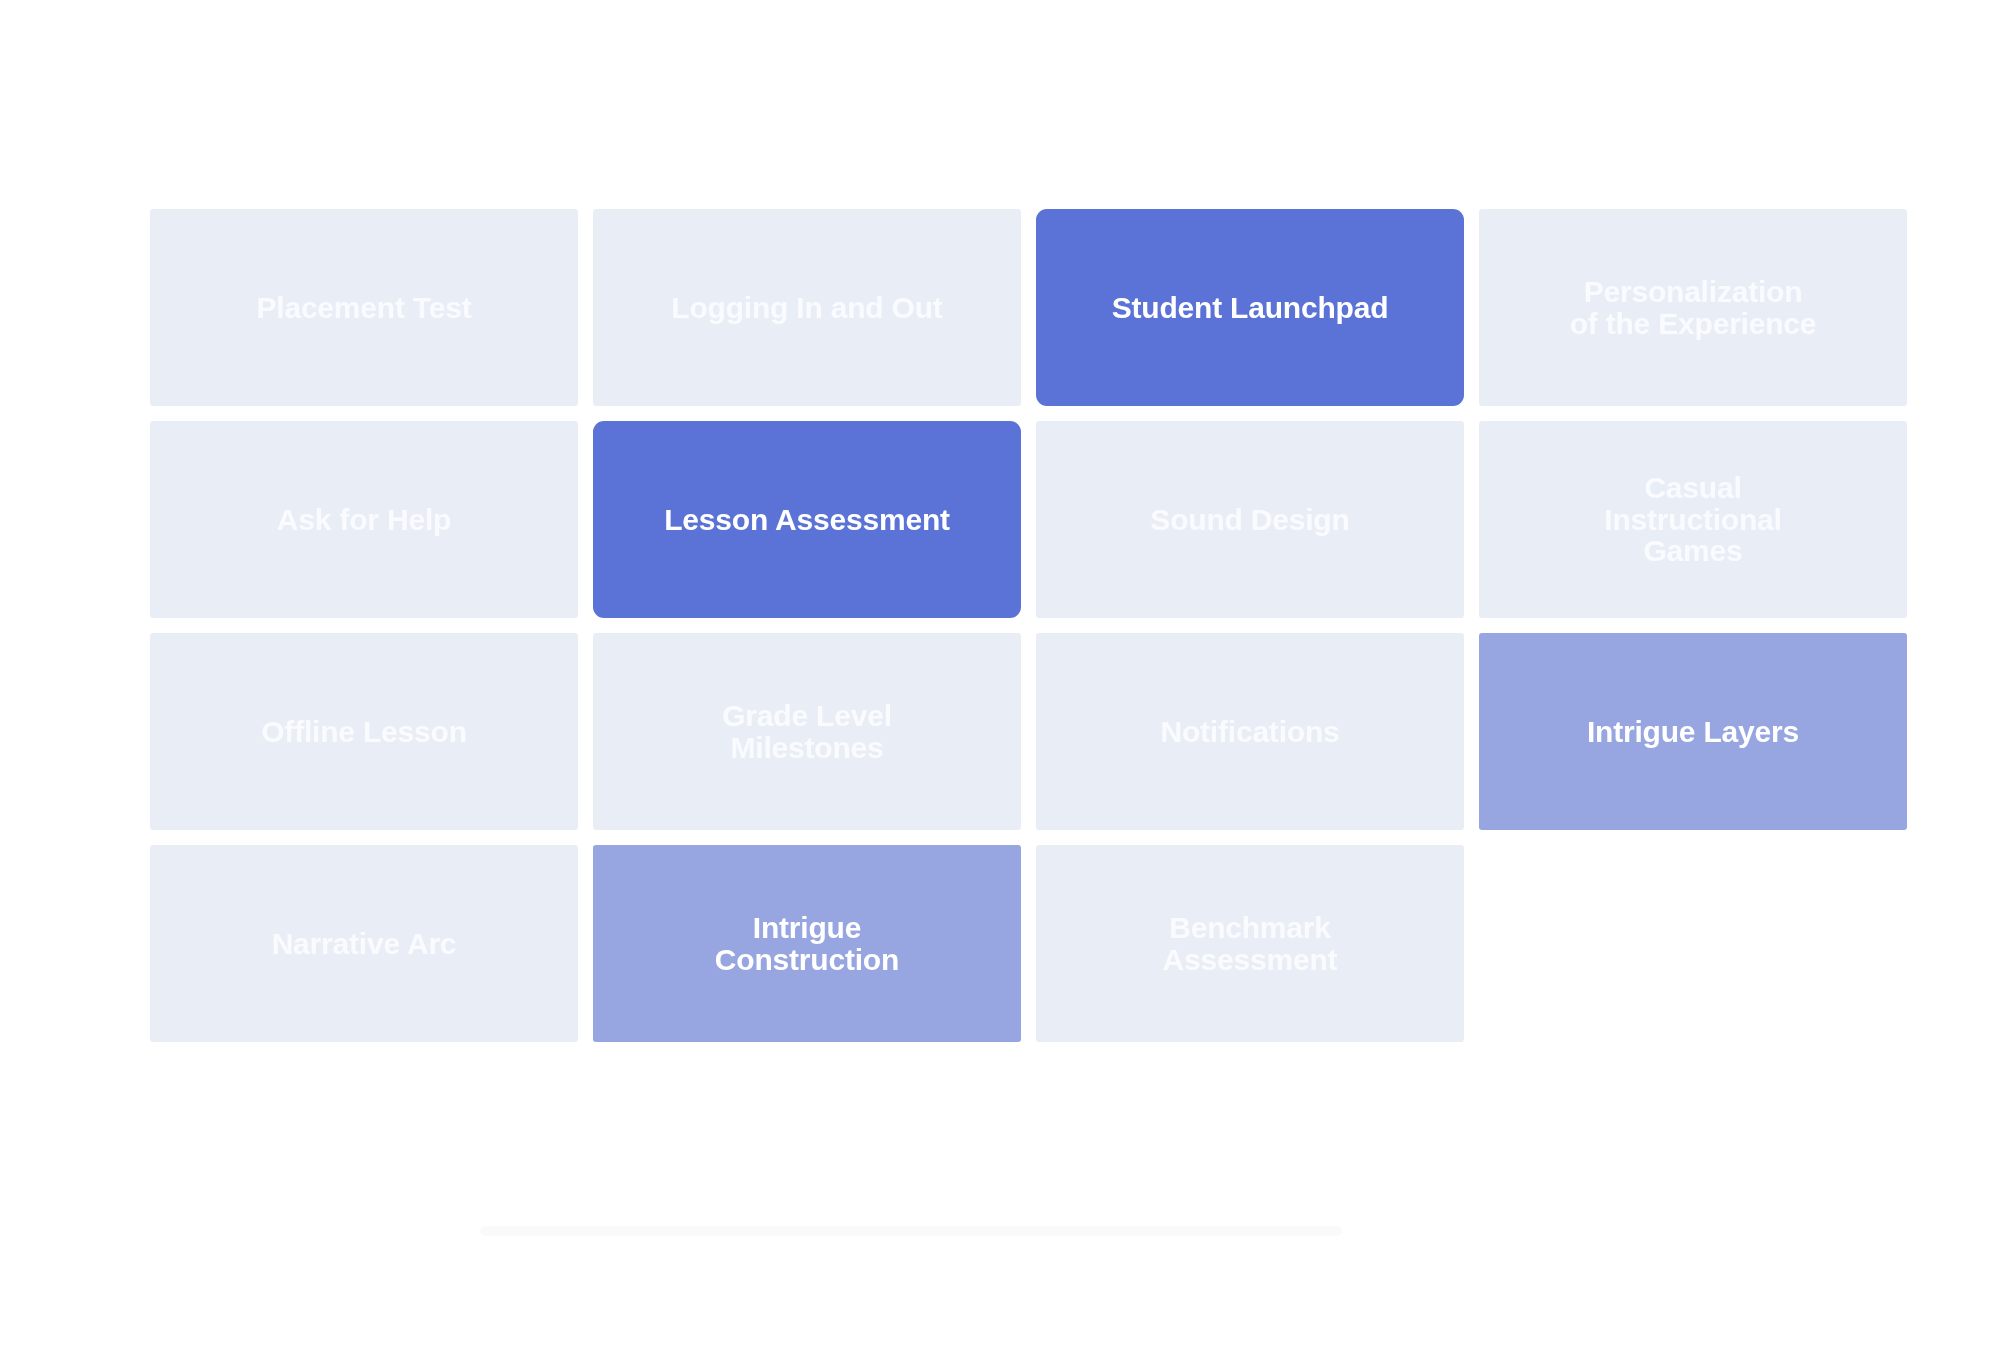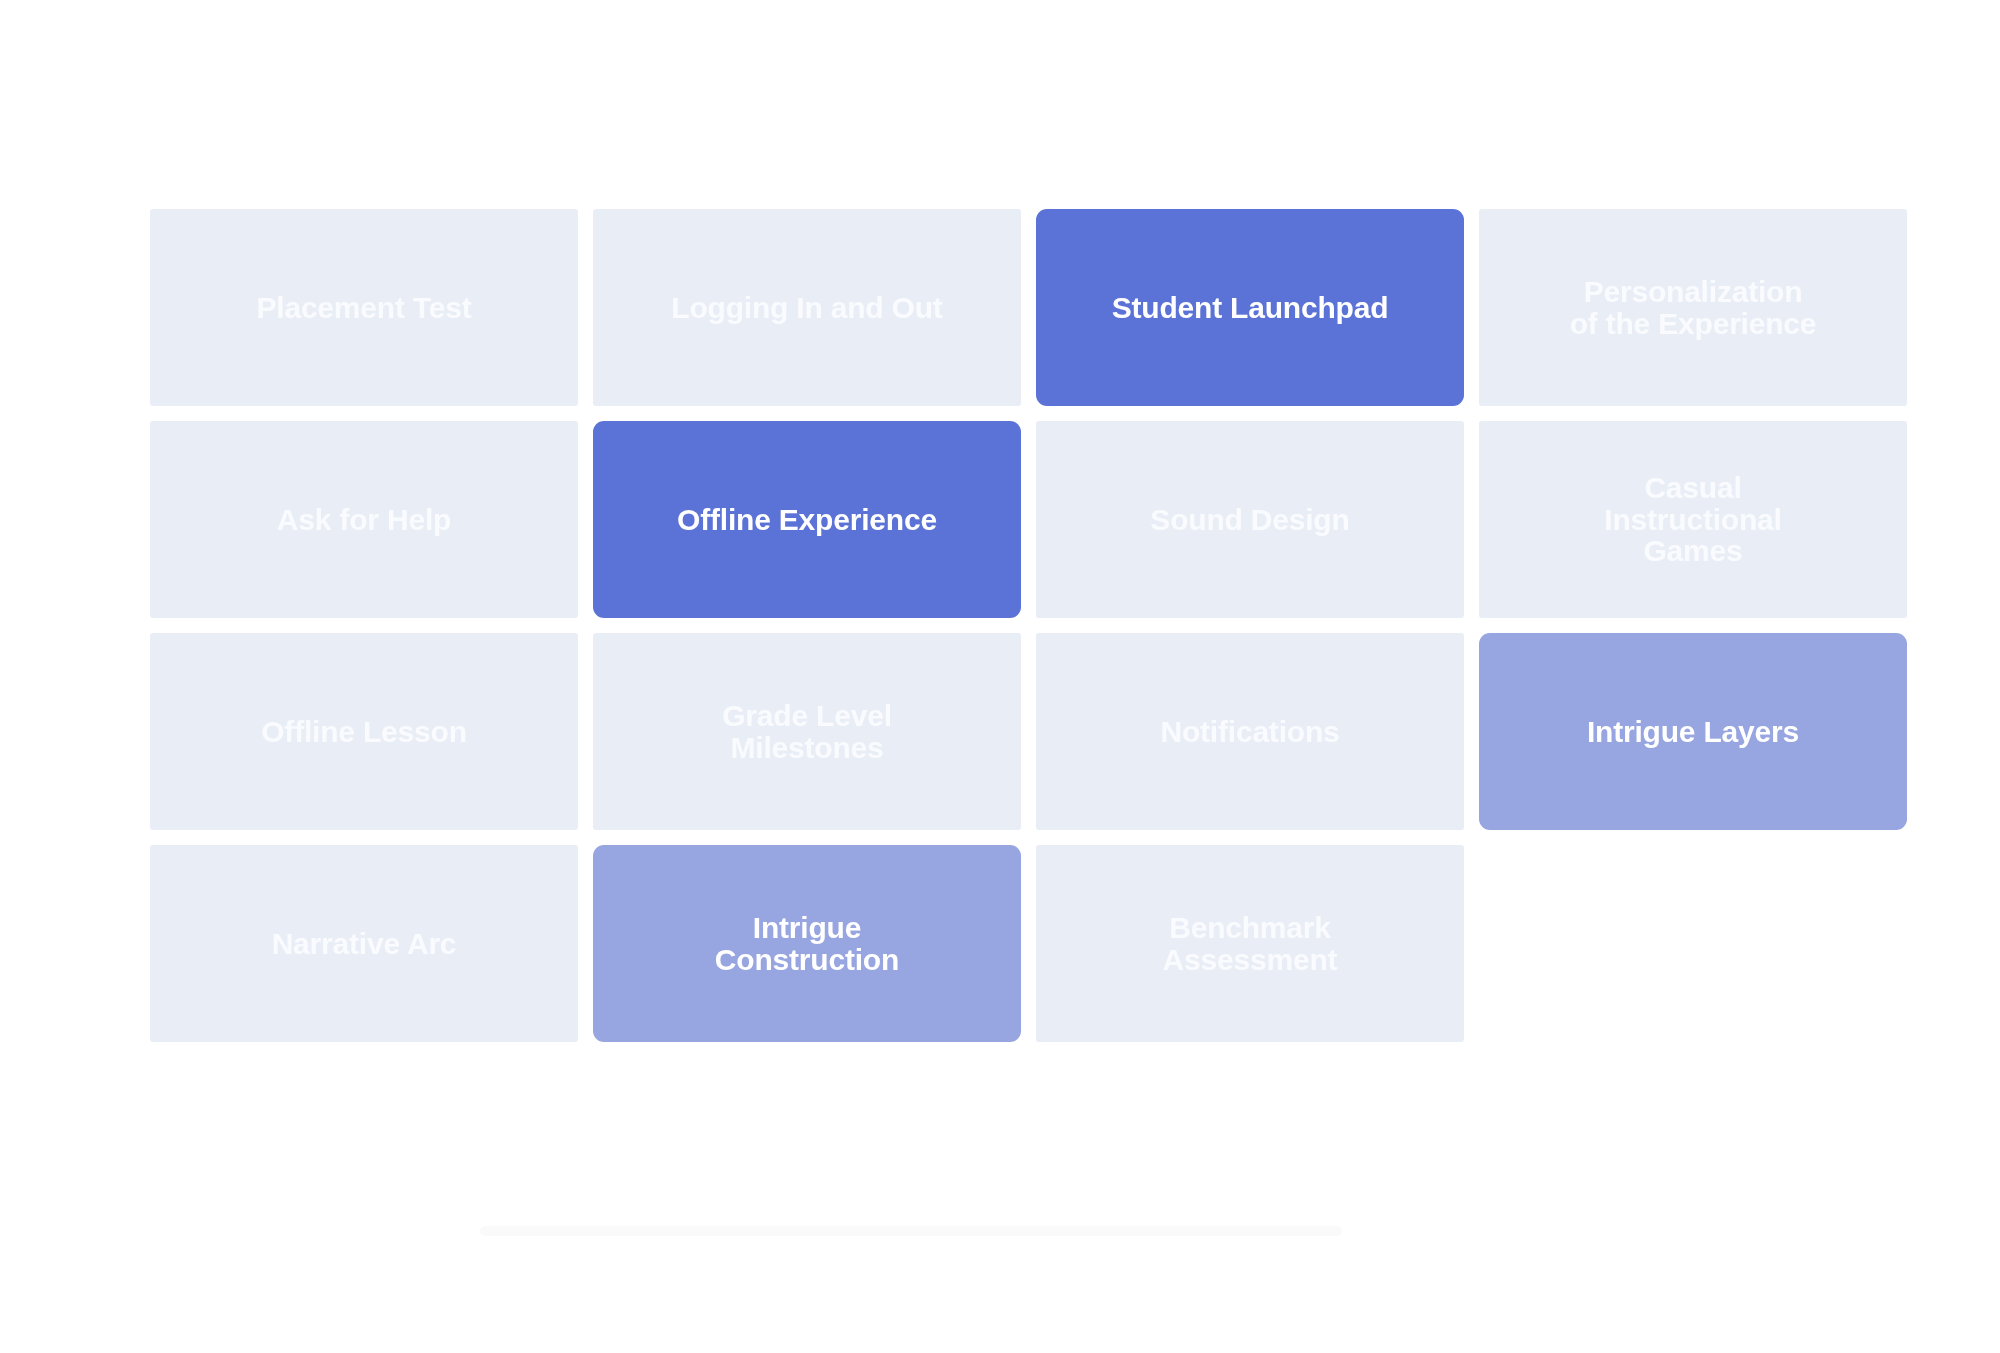--- a/index.html
+++ b/index.html
@@ -50,21 +50,21 @@
     user-select: none;
   }
 
   .tile.state-active {
     background: #5b72d6;
     border-radius: 11px;
   }
 
   .tile.state-secondary {
     background: #97a5e0;
-    border-radius: 11px;
+    border-radius: 3px;
   }
 
   .tile-label {
     font-size: 30px;
     font-weight: bold;
     line-height: 1.06;
     letter-spacing: -0.2px;
     white-space: pre-line;
     color: #ffffff;
   }
@@ -110,21 +110,21 @@
     <div class="tile state-inactive">
       <span class="tile-label">Personalization
 of the Experience</span>
     </div>
 
     <div class="tile state-inactive">
       <span class="tile-label">Ask for Help</span>
     </div>
 
     <div class="tile state-active">
-      <span class="tile-label">Offline Experience</span>
+      <span class="tile-label">Lesson Assessment</span>
     </div>
 
     <div class="tile state-inactive">
       <span class="tile-label">Sound Design</span>
     </div>
 
     <div class="tile state-inactive">
       <span class="tile-label">Casual
 Instructional
 Games</span>

